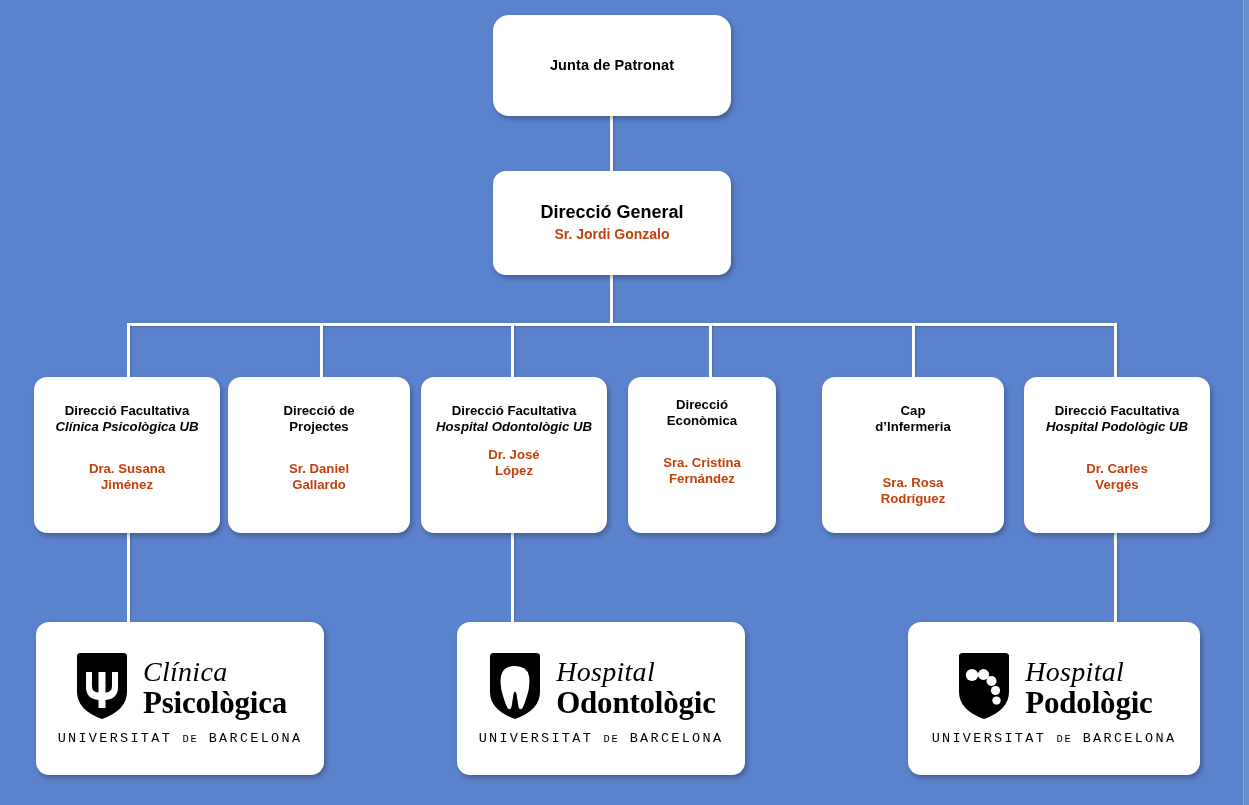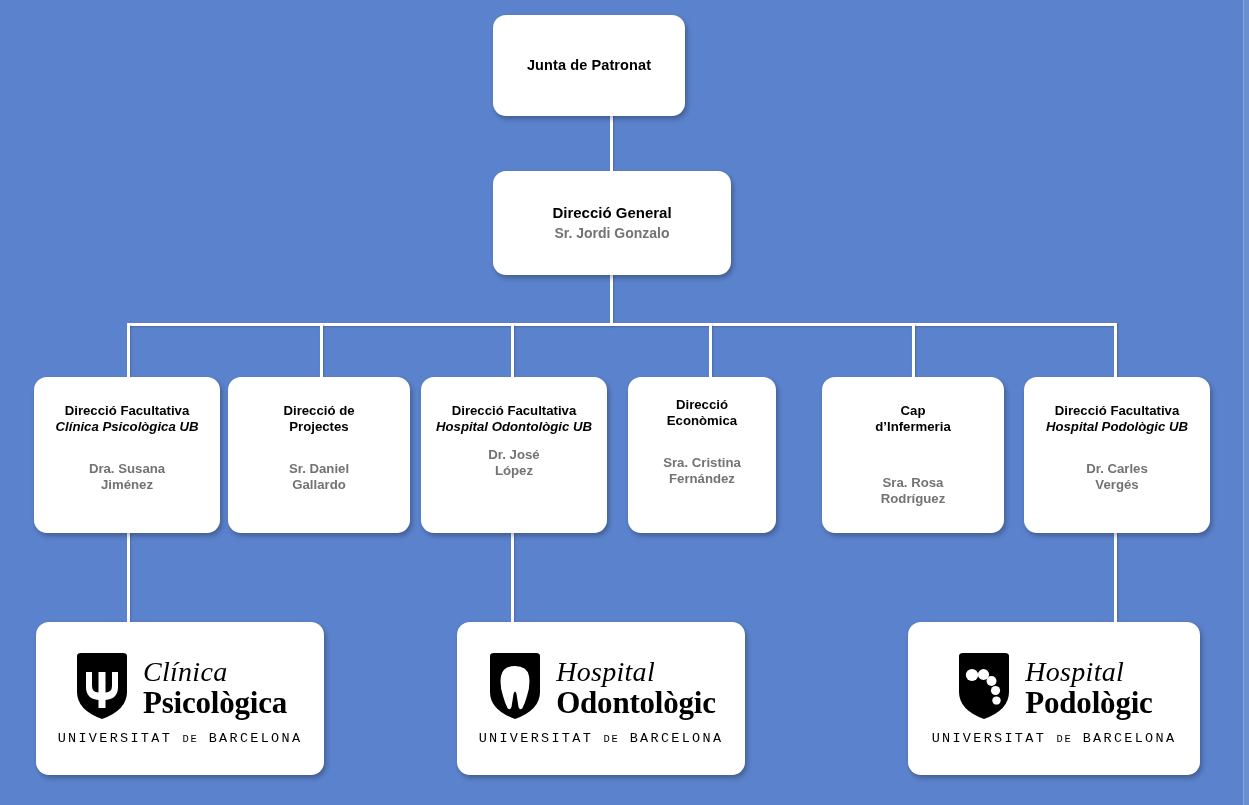--- a/index.html
+++ b/index.html
@@ -65,28 +65,28 @@
     color: #000000;
     line-height: 1.22;
   }
   .node .sub {
     font-weight: bold;
     font-style: italic;
     color: #000000;
     line-height: 1.22;
   }
   .node .person {
-    color: #737373;
+    color: #c2410c;
     font-weight: bold;
     line-height: 1.22;
   }
 
   
   .node.lvl1 .title { font-size: 14.5px; letter-spacing: .1px; }
-  .node.lvl2 .title { font-size: 15px; }
+  .node.lvl2 .title { font-size: 18px; }
   .node.lvl2 .person { font-size: 14px; margin-top: 2px; }
 
   
   .node.dept {
     padding: 0 0;
     justify-content: flex-start;
   }
   .node.dept .title { font-size: 13.2px; }
   .node.dept .sub { font-size: 13.2px; }
   .node.dept .person { font-size: 13.2px; }
@@ -160,21 +160,21 @@
   <div class="line v" style="left:320px; top:323px; height:54px;"></div>
   <div class="line v" style="left:511px; top:323px; height:54px;"></div>
   <div class="line v" style="left:709px; top:323px; height:54px;"></div>
   <div class="line v" style="left:912px; top:323px; height:54px;"></div>
   <div class="line v" style="left:1114px; top:323px; height:54px;"></div>
 
   <div class="line v" style="left:127px; top:528px; height:100px;"></div>
   <div class="line v" style="left:511px; top:528px; height:100px;"></div>
   <div class="line v" style="left:1114px; top:528px; height:100px;"></div>
 
-  <div class="node lvl1" style="left:493px; top:15px; width:192px; height:101px;">
+  <div class="node lvl1" style="left:493px; top:15px; width:238px; height:101px;border-radius:16px;">
     <div class="title">Junta de Patronat</div>
   </div>
 
   <div class="node lvl2" style="left:493px; top:171px; width:238px; height:104px;">
     <div class="title">Direcció General</div>
     <div class="person">Sr. Jordi Gonzalo</div>
   </div>
 
   <div class="node dept" style="left:34px; top:377px; width:186px; height:156px; padding-top:26px;">
     <div class="title">Direcció Facultativa</div>

